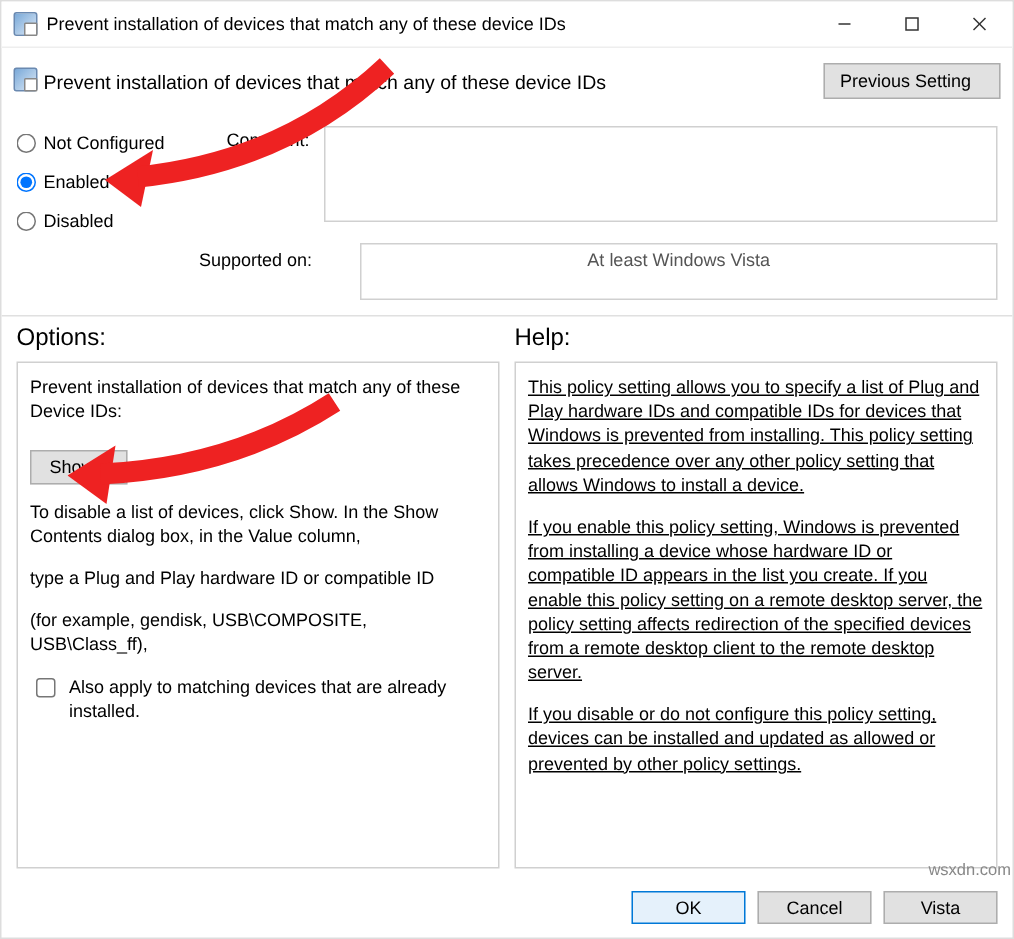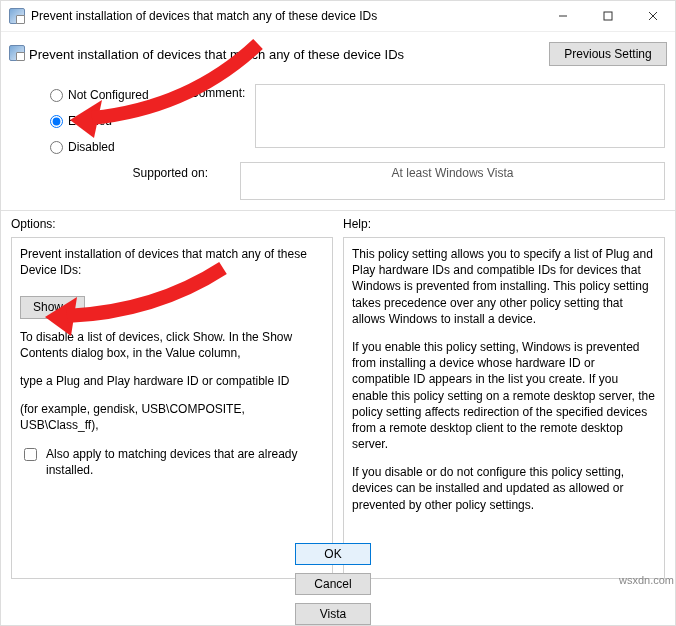--- a/index.html
+++ b/index.html
@@ -34,57 +34,57 @@
     position: relative;
   }
   .policy-title { font-size: 13px; padding-left: 4px; flex:1; }
   .navbtn {
     border: 1px solid #adadad;
     background: #e1e1e1;
     padding: 4px 10px;
     margin-left: 8px;
     font-size: 12px;
     min-width: 96px;
-    text-align:center;
+    text-align:left;
     cursor: pointer;
   }
-  .state-section { padding: 0 10px 4px 10px; display:flex; gap: 30px; margin-left: 39px;}
+  .state-section { padding: 0 10px 4px 10px; display:flex; gap: 30px;}
   .radios { display:flex; flex-direction:column; gap: 12px; width: 110px; padding-top: 4px;}
   .radio-row { display:flex; align-items:center; gap:5px; font-size:12px;}
   input[type=radio]{margin:0;}
   .comment-block { display:flex; gap:10px; align-items:flex-start; flex:1;}
   .comment-block .lbl { padding-top:2px; text-align:right;}
   .comment-text {
     flex:1; height:64px; border:1px solid #d0d0d0; resize:none;
     font: inherit; padding:2px 4px; overflow-y: scroll; box-sizing:border-box;
   }
   .supported-row{display:flex; padding: 4px 10px 10px 10px; align-items:flex-start;gap:22px;}
   .supported-row .lbl { width: 197px; text-align:right; padding-right:10px; padding-top:4px;}
   .supported-box { flex:1; border:1px solid #d0d0d0; height:38px; padding:3px 5px; overflow-y:scroll; box-sizing:border-box; color:#555;text-align:center;}
   .divider { height:1px; background:#e0e0e0; margin: 0; }
   .lower {
     display:flex; gap:10px; padding: 6px 10px 6px 10px; flex:1; min-height:0;
   }
   .col { flex:1; display:flex; flex-direction:column; min-height:0;}
-  .col h4 { font-weight:normal; font-size:12px; margin:0 0 6px 0;}
+  .col h4 { font-weight:normal; font-size:16px; margin:0 0 6px 0;}
   .panel {
     border:1px solid #d0d0d0; flex:1; padding:8px 8px; overflow-y:auto;
     font-size:12px; line-height:1.35; box-sizing:border-box;
   }
-  .help-panel { overflow-y: scroll; }
+  .help-panel { overflow-y: scroll; text-decoration: underline; }
   .show-btn {
     border:1px solid #adadad; background:#e1e1e1; padding:2px 12px; margin:6px 0 10px 0;
     cursor:pointer; font:inherit;
   }
   .opt-p { margin: 0 0 12px 0;}
   .chk-row{ display:flex; align-items:flex-start; gap:6px;}
   input[type=checkbox]{margin-top:2px;}
   .footer {
     height:40px; display:flex; align-items:center; justify-content:flex-end;
-    gap:8px; padding-right:10px; border-top: none; flex-direction: column;
+    gap:8px; padding-right:10px; border-top: none;
   }
   .fbtn {
     border:1px solid #adadad; background:#e1e1e1; padding:3px 0;
     width:74px; text-align:center; cursor:pointer; font-size:12px;
   }
   .fbtn.primary { border-color:#0078d7; background:#e5f1fb;}
   .url-mark {
     position: absolute; right: 2px; bottom: 40px; font-size: 11px; color: #888; margin-top: 25px;
   }
   .arrow {

